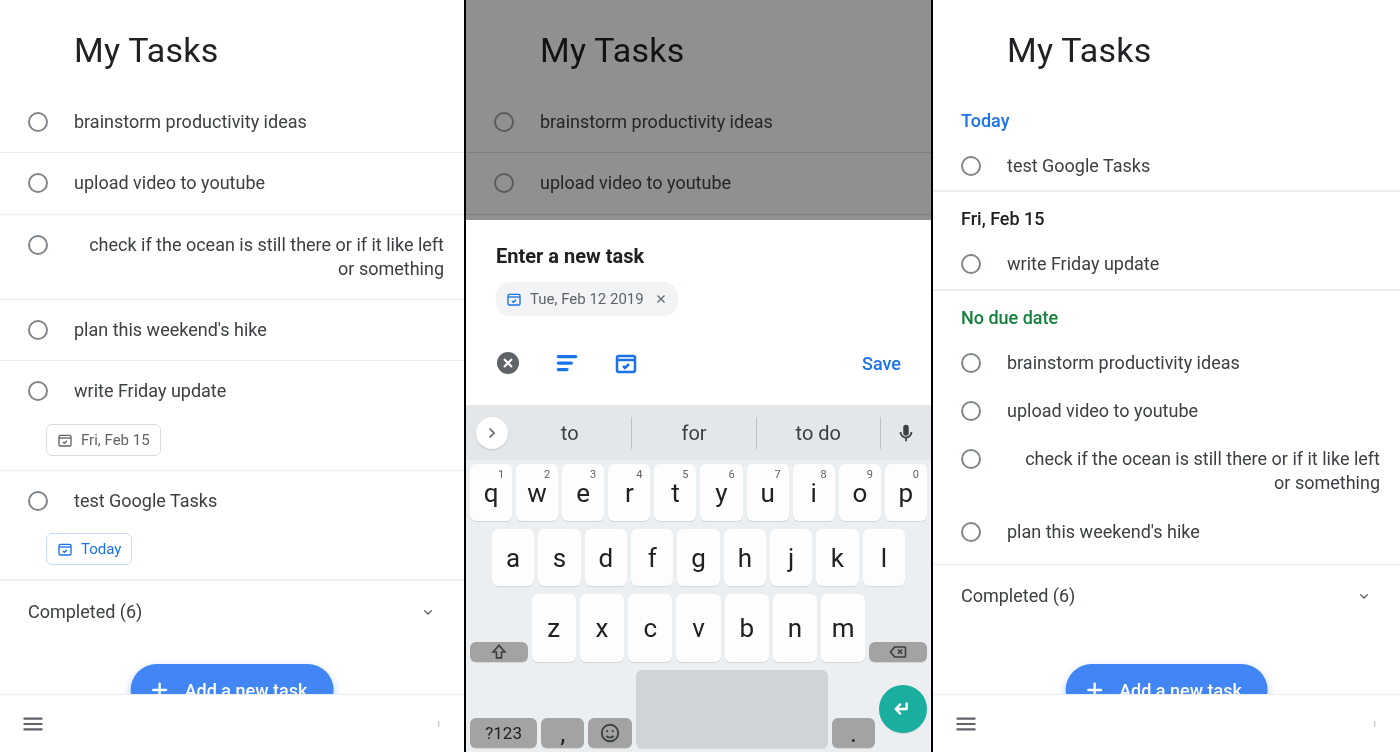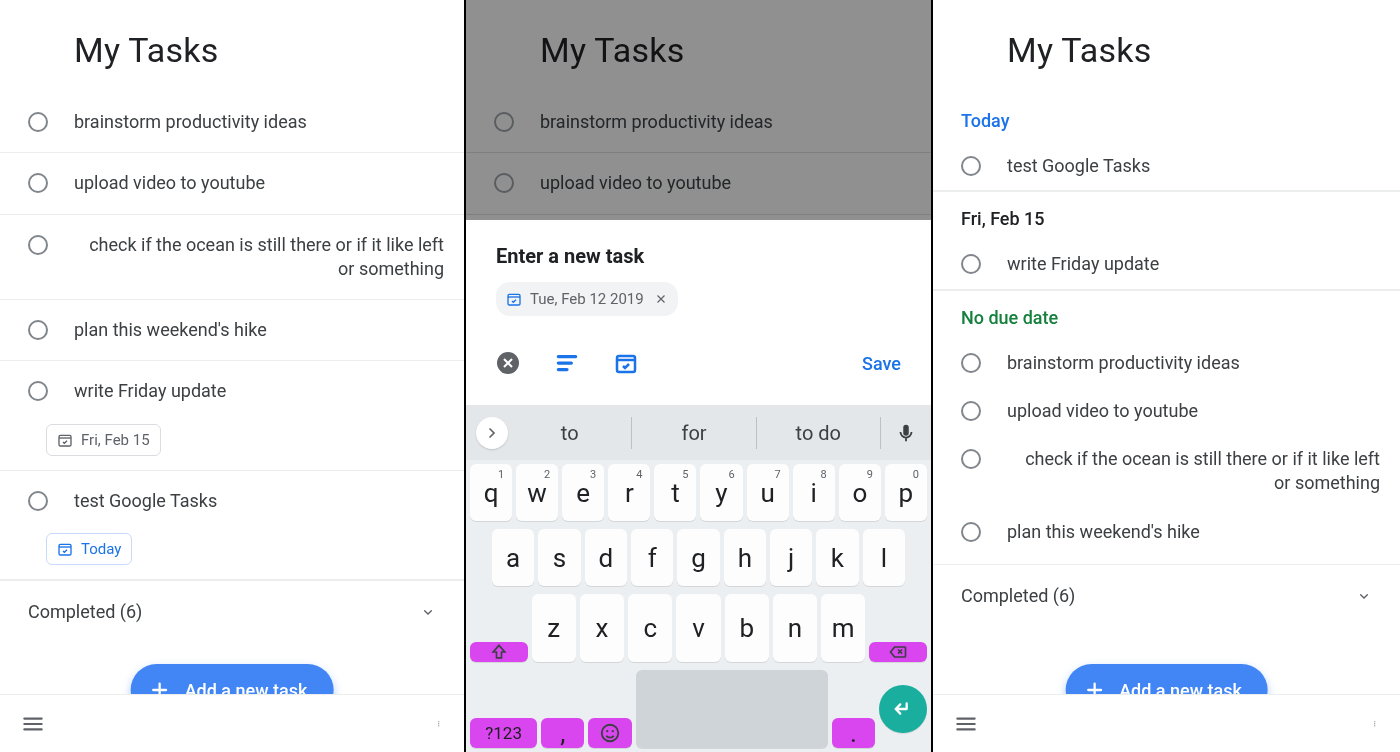--- a/index.html
+++ b/index.html
@@ -68,21 +68,21 @@
   .suggest { height: 56px; display: flex; align-items: center; border-top: 1px solid #fff; background: #e4e7ea; }
   .suggest .expand { width: 32px; height: 32px; background: #fff; border-radius: 50%; margin-left: 10px; display: flex; align-items: center; justify-content: center; box-shadow: 0 1px 2px rgba(0,0,0,0.15); }
   .suggest .sugg-txt { flex: 1; text-align: center; font-size: 20px; color: #3c4043; border-right: 1px solid #bdc1c6; padding: 4px 0; }
   .suggest .sugg-txt:last-of-type { border-right: none; }
   .suggest .mic { width: 22px; height: 22px; margin: 0 14px; }
 
   .krow { display: flex; flex: 1; padding: 4px 4px; gap: 4px; align-items: stretch; }
   .key { flex: 1; background: #fdfdfd; border-radius: 6px; display: flex; align-items: center; justify-content: center; font-size: 26px; color: #202124; position: relative; box-shadow: 0 1px 0 rgba(0,0,0,0.1); }
   .key .num { position: absolute; top: 4px; right: 8px; font-size: 11px; color: #5f6368; }
   .krow.r2 { padding-left: 26px; padding-right: 26px; }
-  .key.fn { background: #d946ef; margin-top: 48px; }
+  .key.fn { background: #a3a3a3; margin-top: 48px; }
   .key.space { flex: 4; background: #cfd4d9; }
   .key.enter { background: #1aae9f; border-radius: 50%; flex: none; width: 48px; height: 48px; align-self: center; }
 
   svg { display: block; }
 </style>
 </head>
 <body>
 
 <div class="screens">
 

